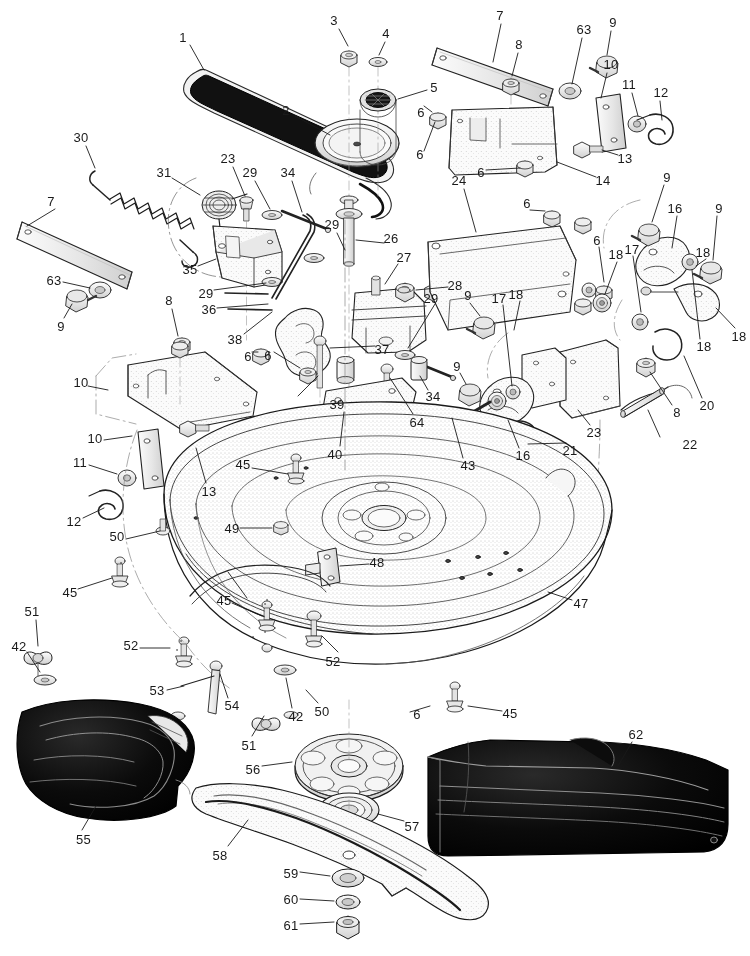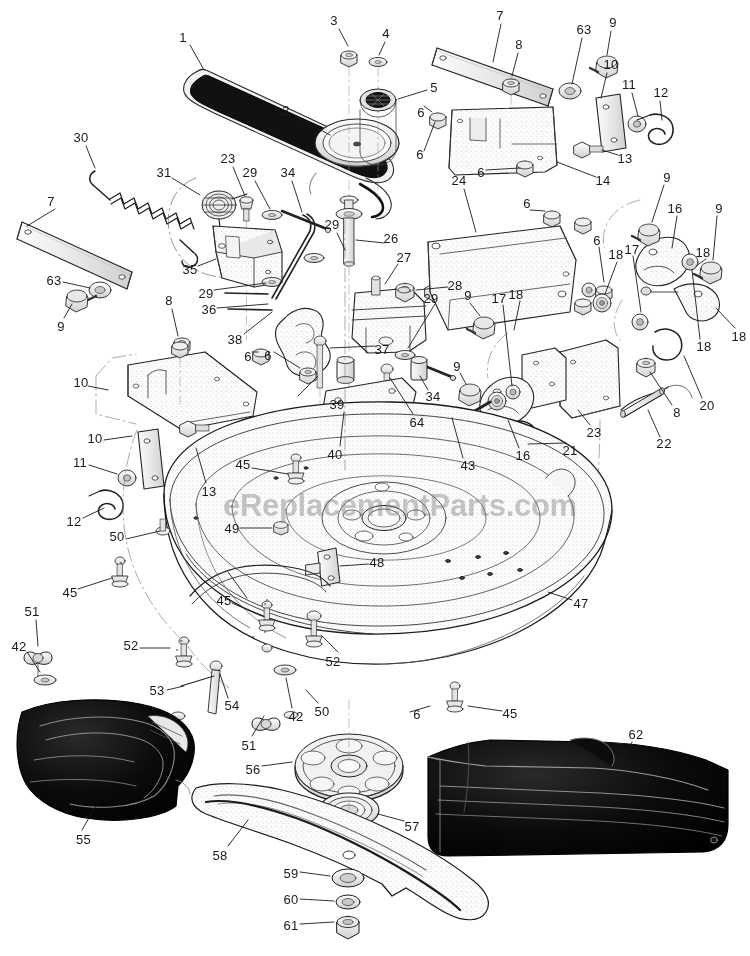--- a/index.html
+++ b/index.html
@@ -897,21 +897,20 @@
         <line x1="404" y1="821" x2="378" y2="814"></line>
         <line x1="410" y1="712" x2="430" y2="706"></line>
         <line x1="502" y1="711" x2="468" y2="706"></line>
         <line x1="632" y1="742" x2="618" y2="766"></line>
         <line x1="247" y1="598" x2="228" y2="572"></line>
       </g>
 
     </g>
   </svg>
 
-  <div id="watermark">eReplacementParts.com</div>
 
   <div id="callout-layer">
       <div class="callout" style="left: 183px; top: 37px;">1</div>
       <div class="callout" style="left: 286px; top: 110px;">2</div>
       <div class="callout" style="left: 334px; top: 20px;">3</div>
       <div class="callout" style="left: 386px; top: 33px;">4</div>
       <div class="callout" style="left: 434px; top: 87px;">5</div>
       <div class="callout" style="left: 421px; top: 112px;">6</div>
       <div class="callout" style="left: 500px; top: 15px;">7</div>
       <div class="callout" style="left: 519px; top: 44px;">8</div>
@@ -962,21 +961,21 @@
       <div class="callout" style="left: 293px; top: 404px; margin-left: 44px;">39</div>
       <div class="callout" style="left: 335px; top: 454px;">40</div>
       <div class="callout" style="left: 433px; top: 396px;">34</div>
       <div class="callout" style="left: 417px; top: 422px;">64</div>
       <div class="callout" style="left: 457px; top: 366px;">9</div>
       <div class="callout" style="left: 468px; top: 465px;">43</div>
       <div class="callout" style="left: 523px; top: 455px;">16</div>
       <div class="callout" style="left: 570px; top: 450px;">21</div>
       <div class="callout" style="left: 594px; top: 432px;">23</div>
       <div class="callout" style="left: 677px; top: 412px;">8</div>
-      <div class="callout" style="left: 664px; top: 444px; font-family: Liberation Mono, monospace;">22</div>
+      <div class="callout" style="left: 690px; top: 444px;">22</div>
       <div class="callout" style="left: 707px; top: 405px;">20</div>
       <div class="callout" style="left: 81px; top: 382px;">10</div>
       <div class="callout" style="left: 95px; top: 438px;">10</div>
       <div class="callout" style="left: 80px; top: 462px;">11</div>
       <div class="callout" style="left: 74px; top: 521px;">12</div>
       <div class="callout" style="left: 209px; top: 491px;">13</div>
       <div class="callout" style="left: 243px; top: 464px;">45</div>
       <div class="callout" style="left: 232px; top: 528px;">49</div>
       <div class="callout" style="left: 377px; top: 562px;">48</div>
       <div class="callout" style="left: 117px; top: 536px;">50</div>

